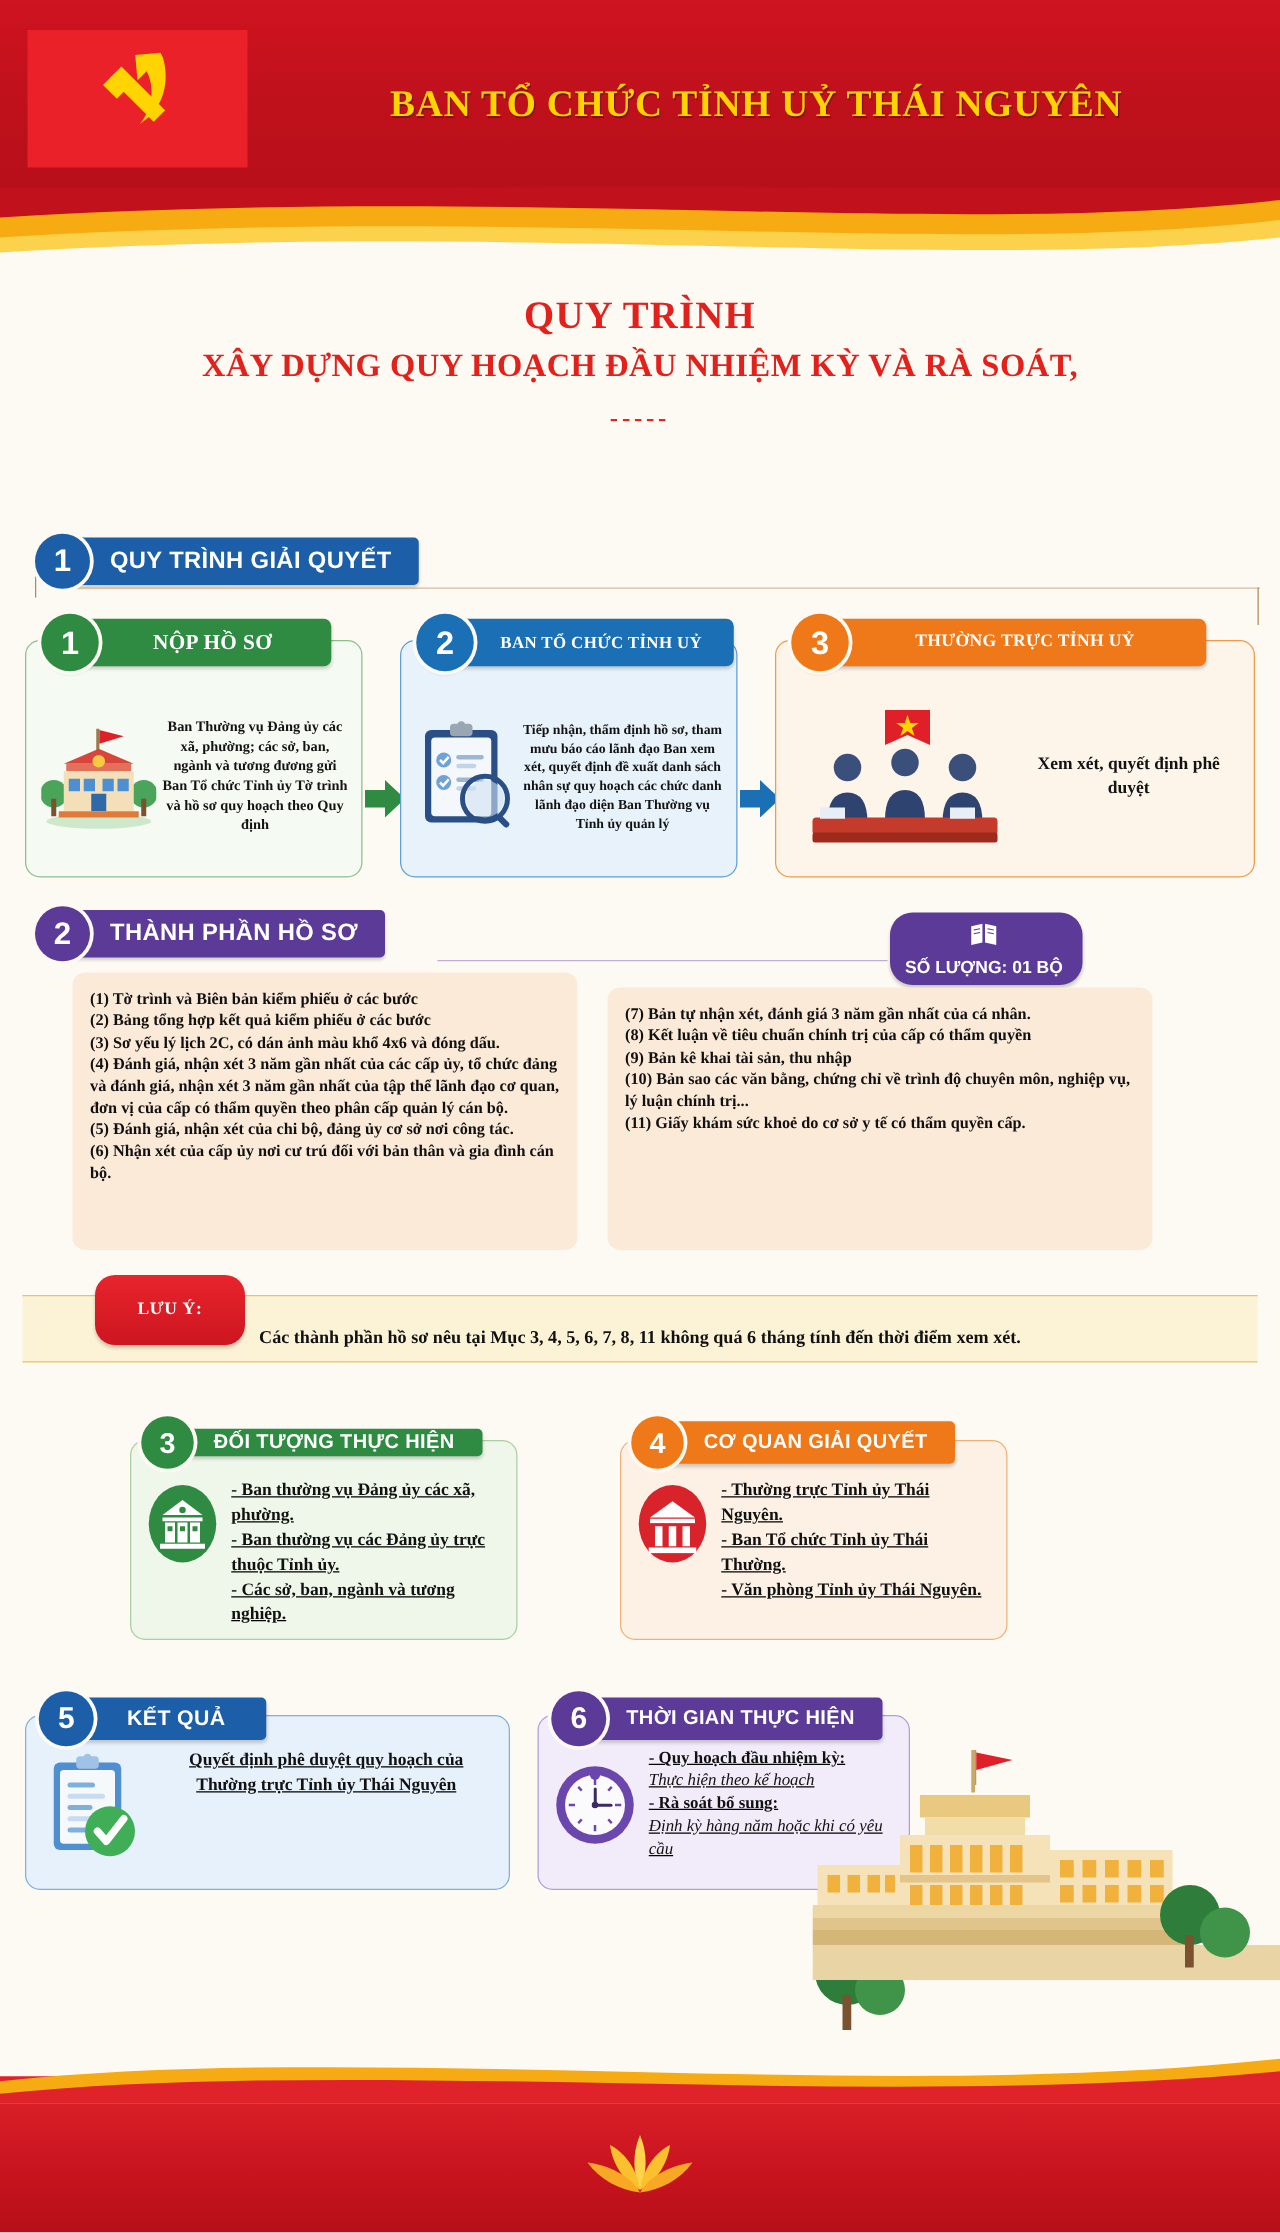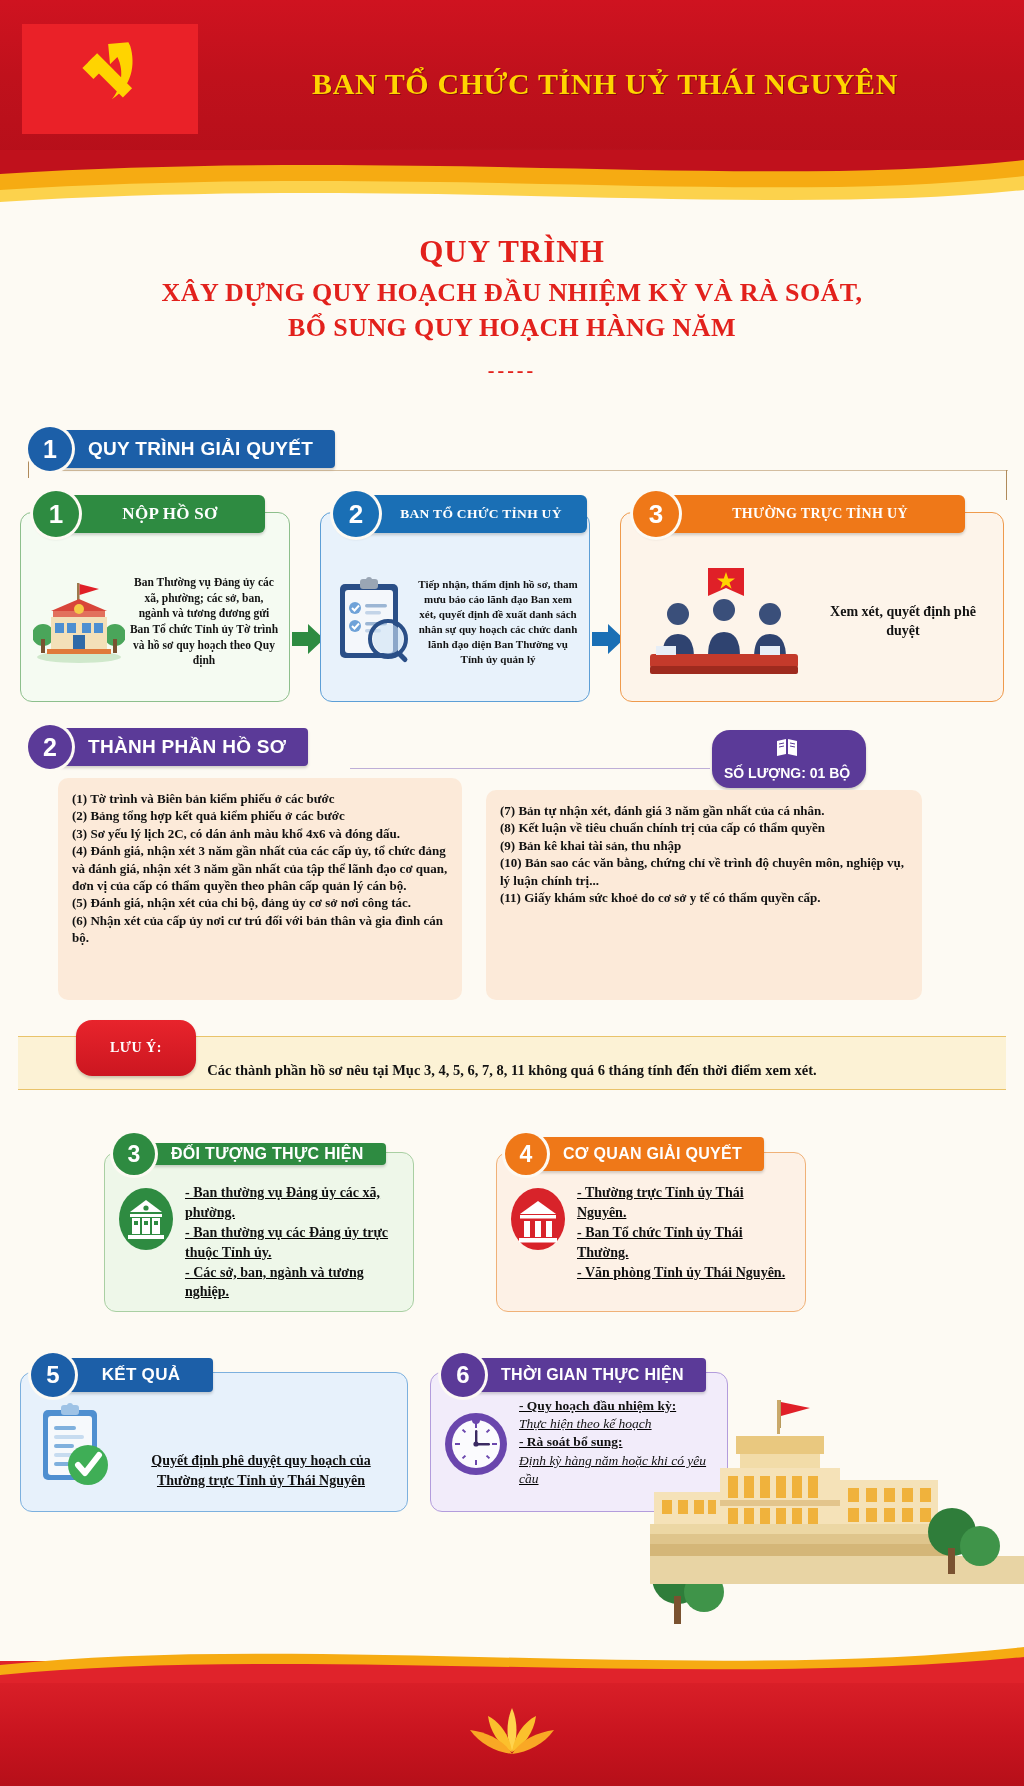--- a/index.html
+++ b/index.html
@@ -161,21 +161,20 @@
       <path d="M0,0 L1024,0 L1024,18 C760,48 420,6 0,38 Z" fill="#c0111c"></path>
       <path d="M0,24 C420,-2 760,40 1024,10 L1024,40 C760,70 420,28 0,54 Z" fill="#f6ab12"></path>
       <path d="M0,40 C420,14 760,56 1024,26 L1024,44 C760,72 420,34 0,62 Z" fill="#fcd24c"></path>
       <path d="M0,52 C420,26 760,68 1024,40 L1024,70 L0,70 Z" fill="#fdfaf3"></path>
     </svg>
   </div>
 
   <div class="title-block">
     <div class="title-line1">QUY TRÌNH</div>
     <div class="title-line2">XÂY DỰNG QUY HOẠCH ĐẦU NHIỆM KỲ VÀ RÀ SOÁT,</div>
-    <div class="title-line3">BỔ SUNG QUY HOẠCH HÀNG NĂM</div>
     <div class="title-dash">-----</div>
   </div>
 
   <div class="sec-head" style="left:28px; top:428px;">
     <div class="sec-num" style="background:#1c5fa8;">1</div>
     <div class="sec-bar" style="background:#1c5fa8;">QUY TRÌNH GIẢI QUYẾT</div>
   </div>
   <div class="sec-rule" style="left:48px; top:470px; width:960px; border-top:1.2px solid #b08a5a;"></div>
   <div style="position:absolute;left:28px;top:452px;width:1px;height:26px;border-left:1.2px solid #b08a5a;"></div>
   <div style="position:absolute;left:1006px;top:470px;width:1px;height:30px;border-left:1.2px solid #b08a5a;"></div>
@@ -368,21 +367,21 @@
         <div>- Văn phòng Tỉnh ủy Thái Nguyên.</div>
       </div>
     </div>
   </div>
 
   <div class="info-card" style="left:20px; top:1372px; width:388px; height:140px; background:#e7f1fb; border:1.5px solid #7cb0de;">
     <div class="info-head" style="left:10px;">
       <div class="sec-num" style="background:#1c5fa8; width:44px; height:44px; font-size:24px;">5</div>
       <div class="sec-bar" style="background:#1c5fa8; height:34px; font-size:17px; min-width:150px; justify-content:center;">KẾT QUẢ</div>
     </div>
-    <div class="info-body" style="align-items:flex-end; padding-top:6px;">
+    <div class="info-body" style="align-items:flex-start; padding-top:6px;">
       <div class="info-icon" style="width:88px; height:92px;">
         <svg width="80" height="90" viewBox="0 0 80 90">
           <rect x="8" y="10" width="54" height="70" rx="5" fill="#4f8fd0"></rect>
           <rect x="13" y="16" width="44" height="59" rx="3" fill="#f6f9fc"></rect>
           <rect x="26" y="5" width="18" height="10" rx="3" fill="#9fc3e6"></rect>
           <circle cx="35" cy="6" r="3" fill="#9fc3e6"></circle>
           <rect x="19" y="26" width="22" height="4" rx="2" fill="#7fb0dd"></rect>
           <rect x="19" y="35" width="30" height="4" rx="2" fill="#c7dcf0"></rect>
           <rect x="19" y="44" width="20" height="4" rx="2" fill="#7fb0dd"></rect>
           <rect x="19" y="53" width="28" height="4" rx="2" fill="#c7dcf0"></rect>

